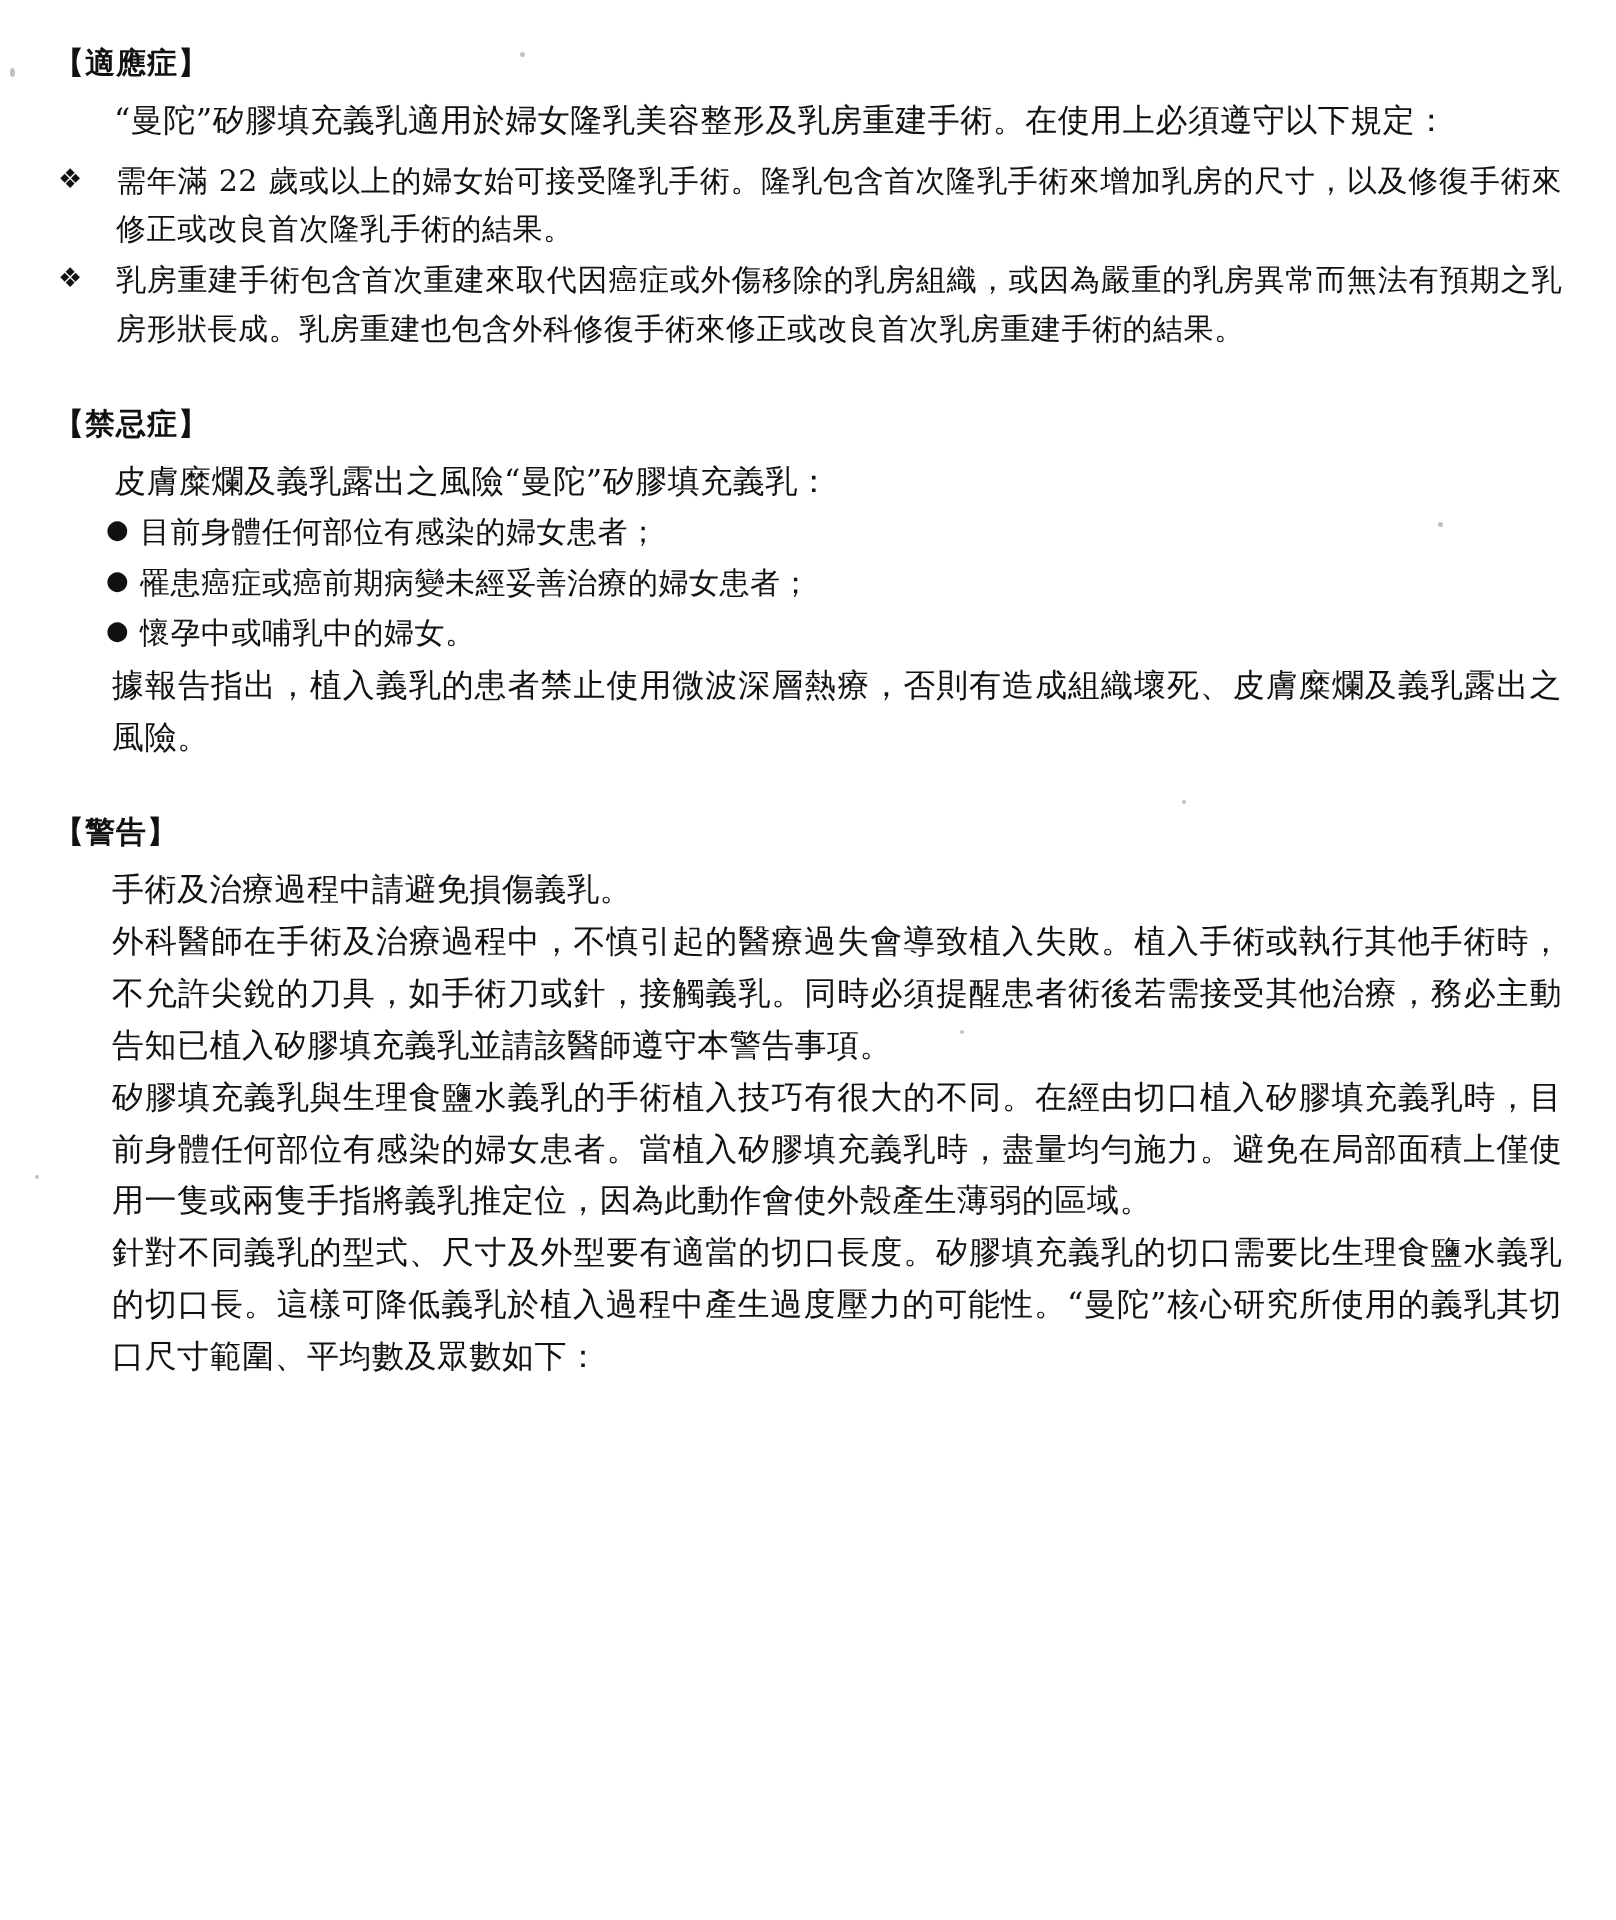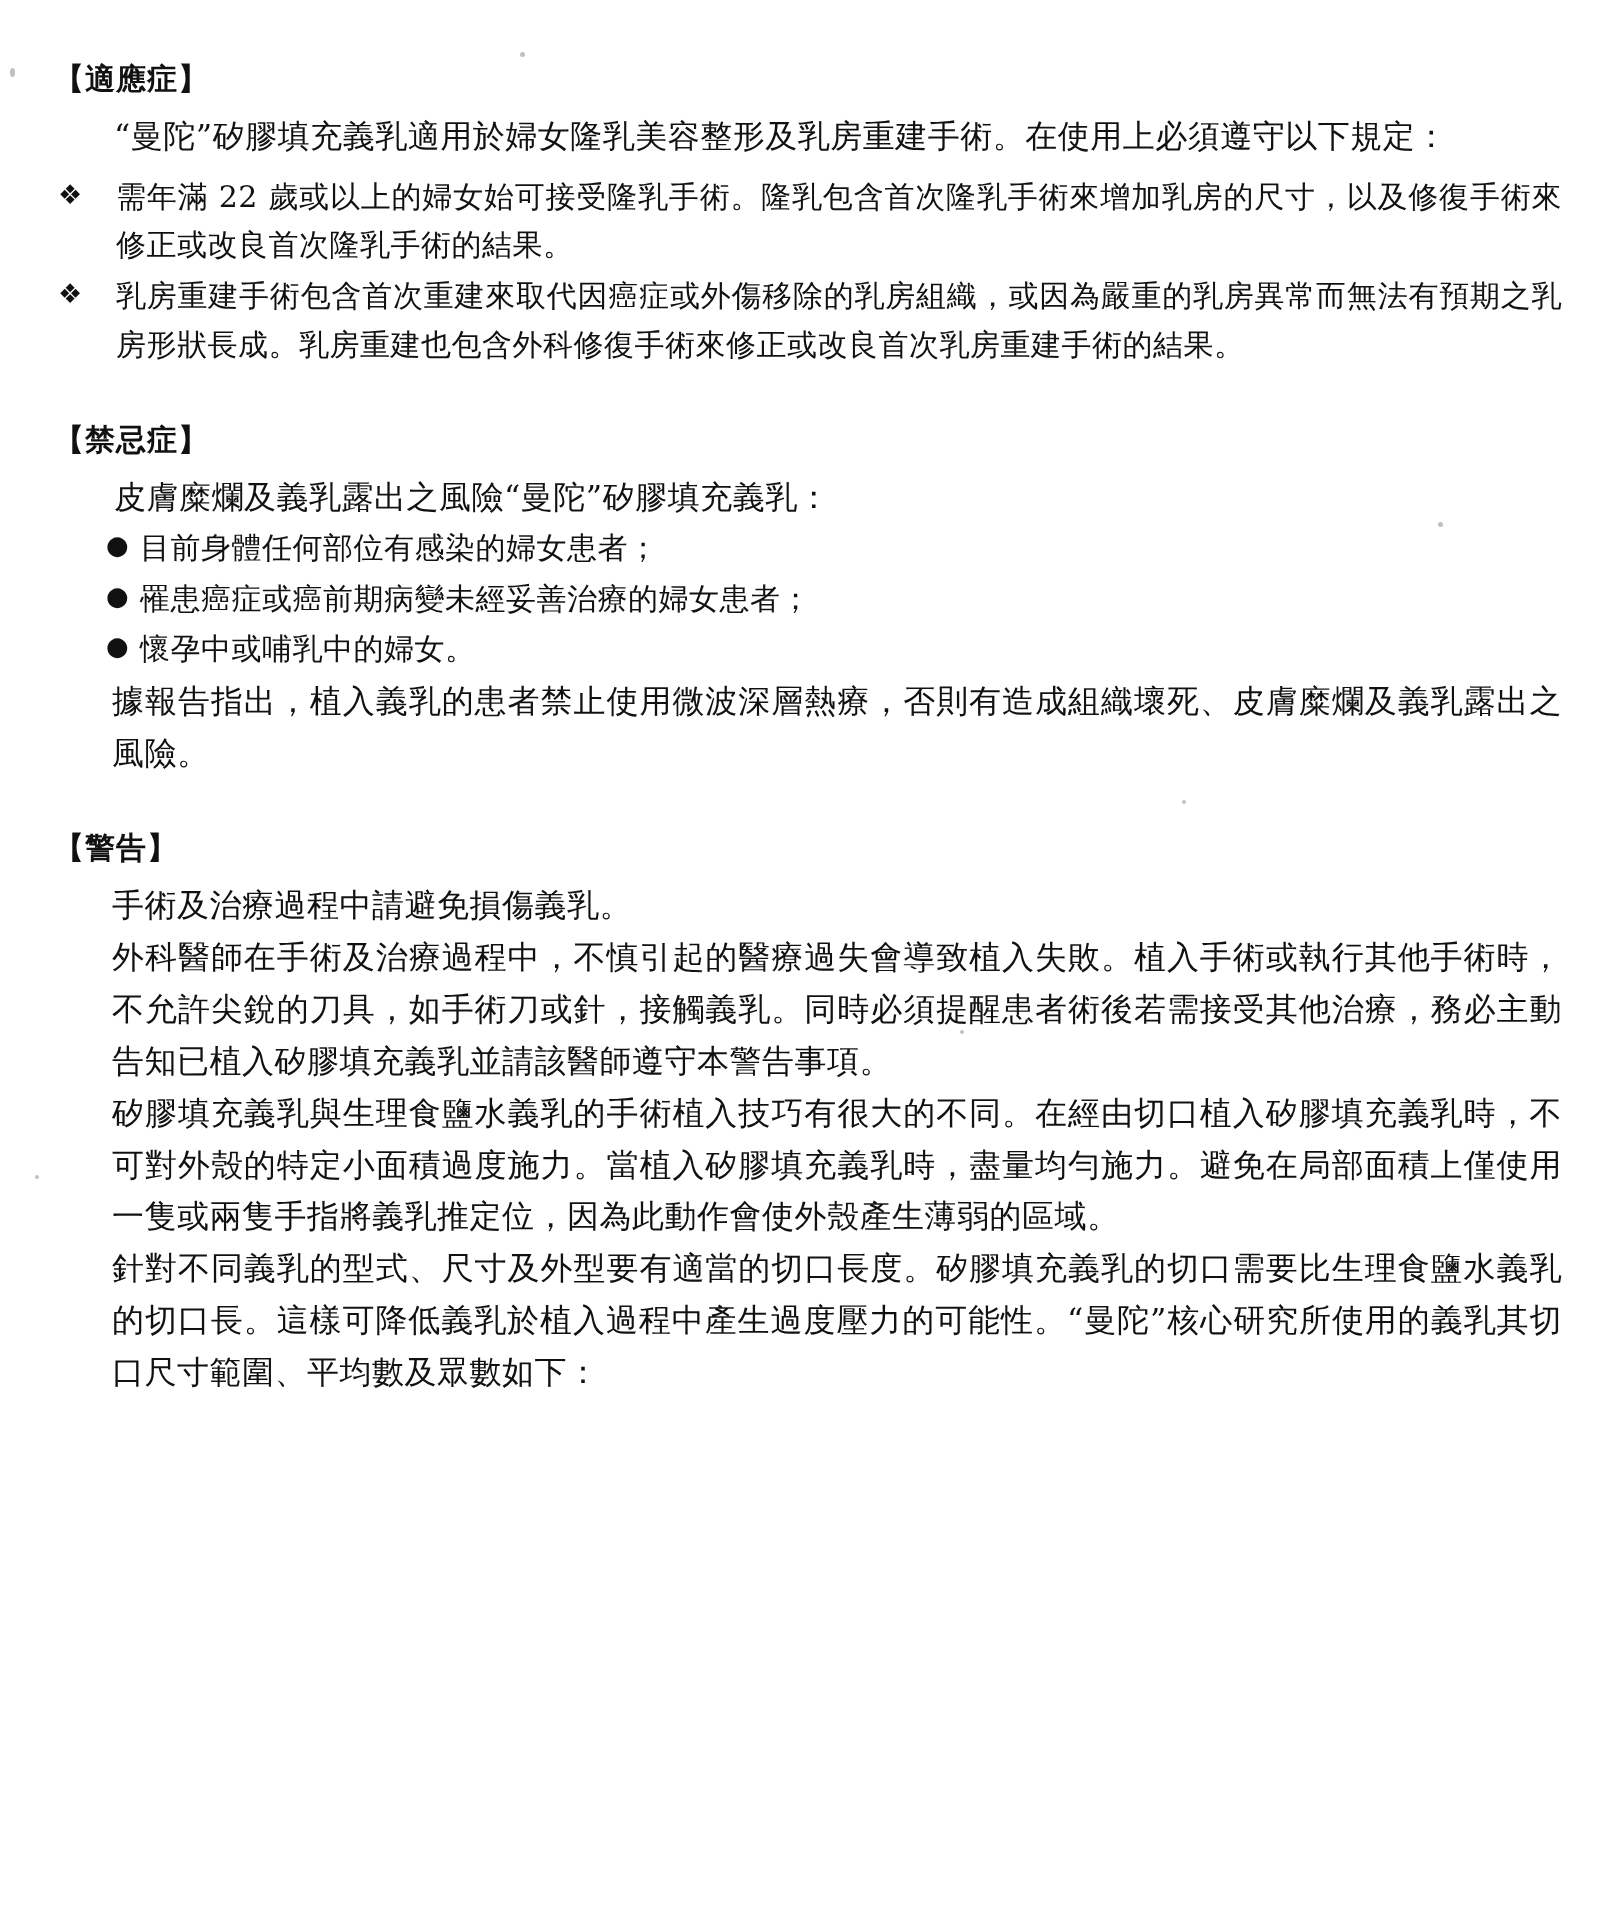--- a/index.html
+++ b/index.html
@@ -10,21 +10,21 @@
   body {
     width: 1616px;
     min-height: 1920px;
     font-family: "DejaVu Serif", "Liberation Serif", serif;
     color: #111111;
   }
   .page {
     position: relative;
     width: 1616px;
     min-height: 1920px;
-    padding: 56px 54px 30px 54px;
+    padding: 40px 54px 30px 54px;
     box-sizing: border-box;
   }
   .section-heading {
     font-size: 30px;
     font-weight: bold;
     letter-spacing: 1px;
     margin: 0 0 10px 0;
     line-height: 1.5;
   }
   .para {
@@ -150,18 +150,18 @@
   </section>
 
   <div class="block-gap-lg"></div>
 
   <section>
     <h2 class="section-heading">【警告】</h2>
 
     <div class="sub-block">
       <p class="para">手術及治療過程中請避免損傷義乳。</p>
       <p class="para">外科醫師在手術及治療過程中，不慎引起的醫療過失會導致植入失敗。植入手術或執行其他手術時，不允許尖銳的刀具，如手術刀或針，接觸義乳。同時必須提醒患者術後若需接受其他治療，務必主動告知已植入矽膠填充義乳並請該醫師遵守本警告事項。</p>
-      <p class="para">矽膠填充義乳與生理食鹽水義乳的手術植入技巧有很大的不同。在經由切口植入矽膠填充義乳時，不可對外殼的特定小面積過度施力。當植入矽膠填充義乳時，盡量均勻施力。避免在局部面積上僅使用一隻或兩隻手指將義乳推定位，因為此動作會使外殼產生薄弱的區域。</p>
+      <p class="para">矽膠填充義乳與生理食鹽水義乳的手術植入技巧有很大的不同。在經由切口植入矽膠填充義乳時，目前身體任何部位有感染的婦女患者。當植入矽膠填充義乳時，盡量均勻施力。避免在局部面積上僅使用一隻或兩隻手指將義乳推定位，因為此動作會使外殼產生薄弱的區域。</p>
       <p class="para">針對不同義乳的型式、尺寸及外型要有適當的切口長度。矽膠填充義乳的切口需要比生理食鹽水義乳的切口長。這樣可降低義乳於植入過程中產生過度壓力的可能性。“曼陀”核心研究所使用的義乳其切口尺寸範圍、平均數及眾數如下：</p>
     </div>
   </section>
 
 </div>
 
 </body></html>

